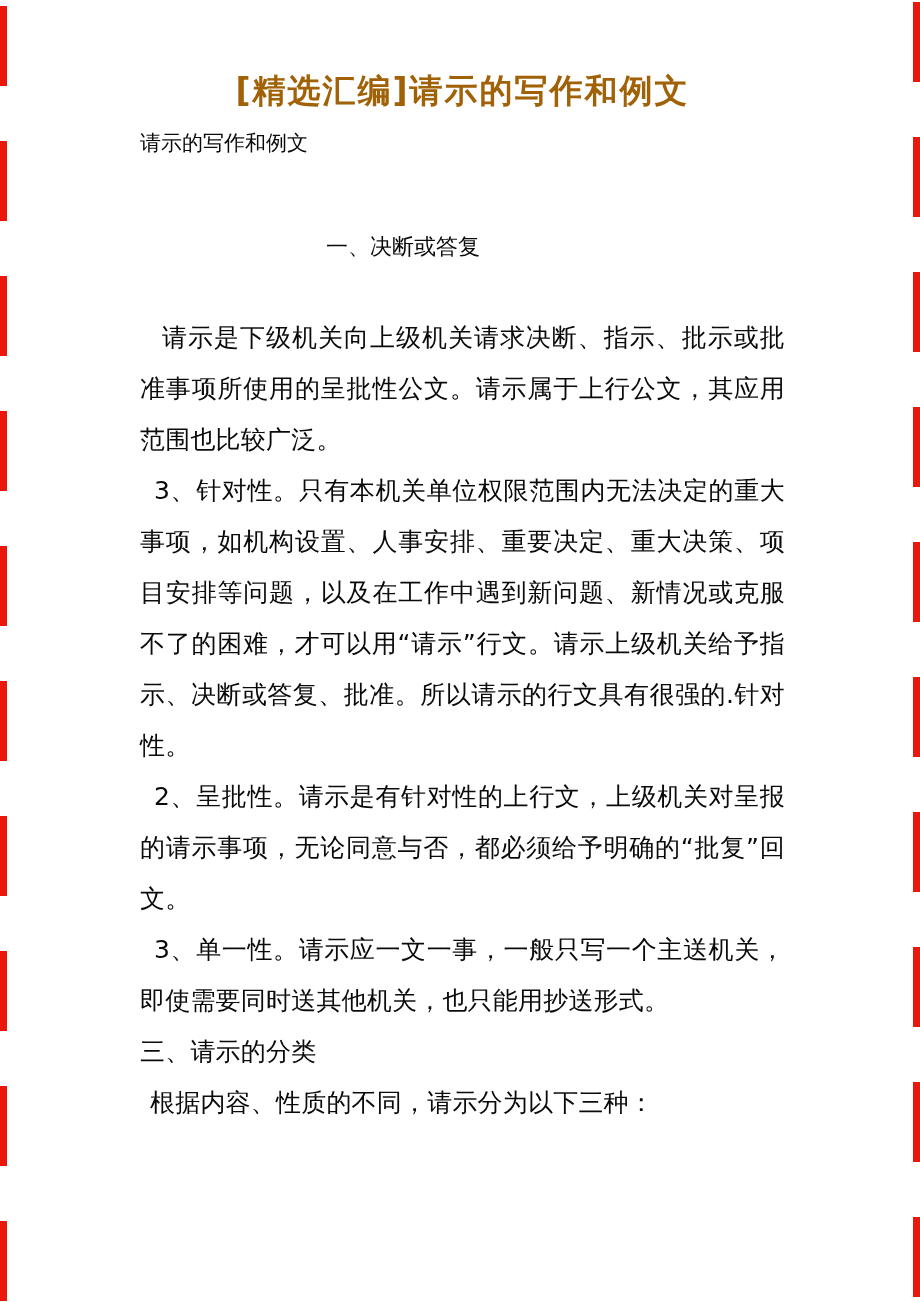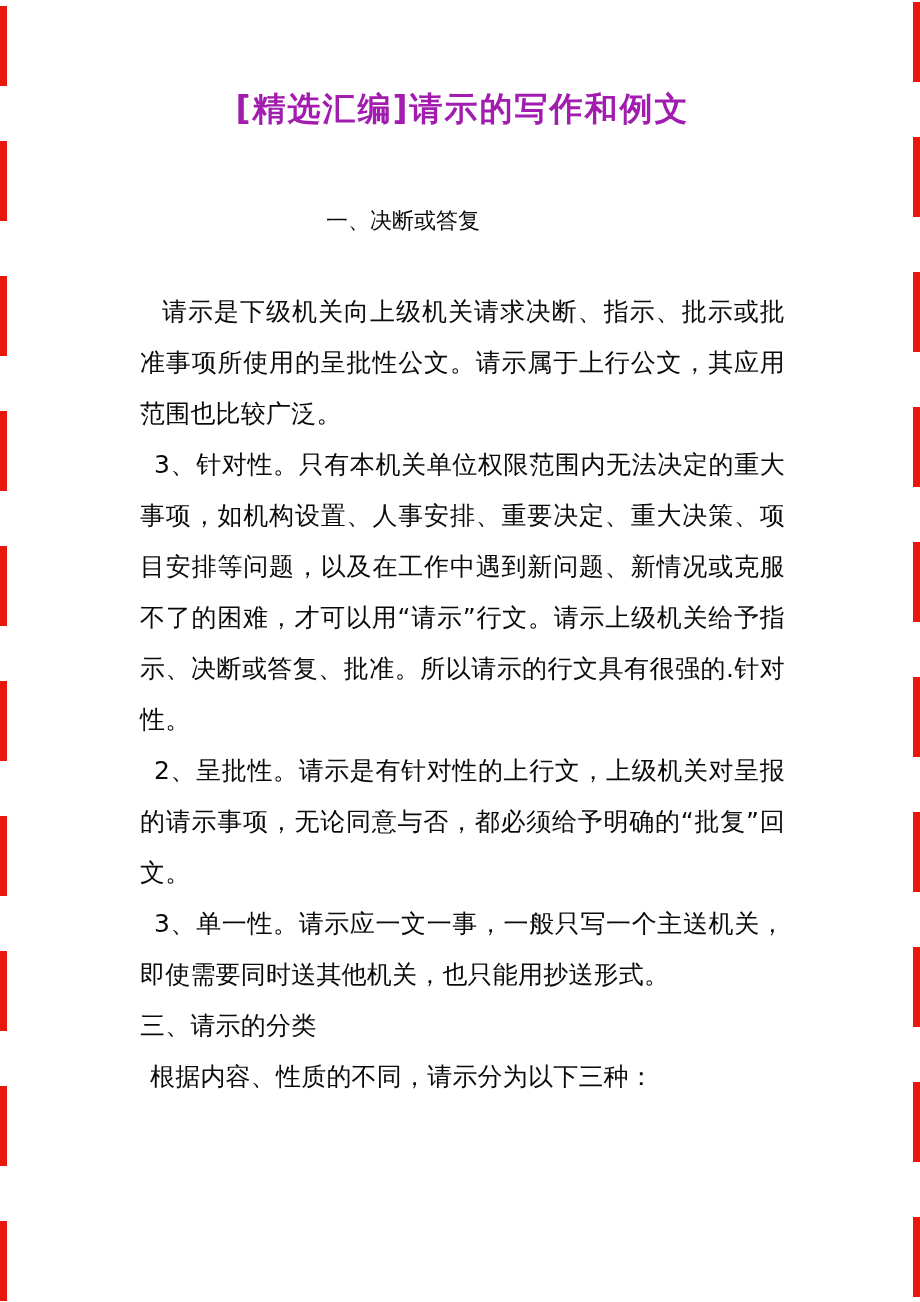--- a/index.html
+++ b/index.html
@@ -27,27 +27,27 @@
   .edge.left  { left: 0; }
   .edge.right { right: 0; top: 2px; }
 
   .content {
     position: absolute;
     left: 140px;
     width: 645px;
     top: 0;
   }
   .title {
-    margin: 86px 0 0 0;
+    margin: 68px 0 0 0;
     font-size: 33px;
     line-height: 46px;
     font-weight: bold;
     text-align: center;
     letter-spacing: 2px;
-    color: #a21caf;
+    color: #a16207;
   }
   .subtitle {
     margin: 14px 0 0 0;
     font-size: 21px;
     line-height: 30px;
   }
   .heading {
     margin: 74px 0 0 0;
     padding-left: 186px;
     font-size: 22px;
@@ -71,20 +71,21 @@
 
 <div class="page">
 
   <div class="edge left"></div>
   <div class="edge right"></div>
 
   <div class="content">
 
     <h1 class="title">[精选汇编]请示的写作和例文</h1>
 
+    <p class="subtitle">请示的写作和例文</p>
 
     <p class="heading">一、决断或答复</p>
 
     <div class="body-block">
       <p class="para ind-one">请示是下级机关向上级机关请求决断、指示、批示或批准事项所使用的呈批性公文。请示属于上行公文，其应用范围也比较广泛。</p>
       <p class="para ind-num">3、针对性。只有本机关单位权限范围内无法决定的重大事项，如机构设置、人事安排、重要决定、重大决策、项目安排等问题，以及在工作中遇到新问题、新情况或克服不了的困难，才可以用“请示”行文。请示上级机关给予指示、决断或答复、批准。所以请示的行文具有很强的.针对性。</p>
       <p class="para ind-num">2、呈批性。请示是有针对性的上行文，上级机关对呈报的请示事项，无论同意与否，都必须给予明确的“批复”回文。</p>
       <p class="para ind-num">3、单一性。请示应一文一事，一般只写一个主送机关，即使需要同时送其他机关，也只能用抄送形式。</p>
       <p class="para ind-none">三、请示的分类</p>
       <p class="para ind-small">根据内容、性质的不同，请示分为以下三种：</p>

